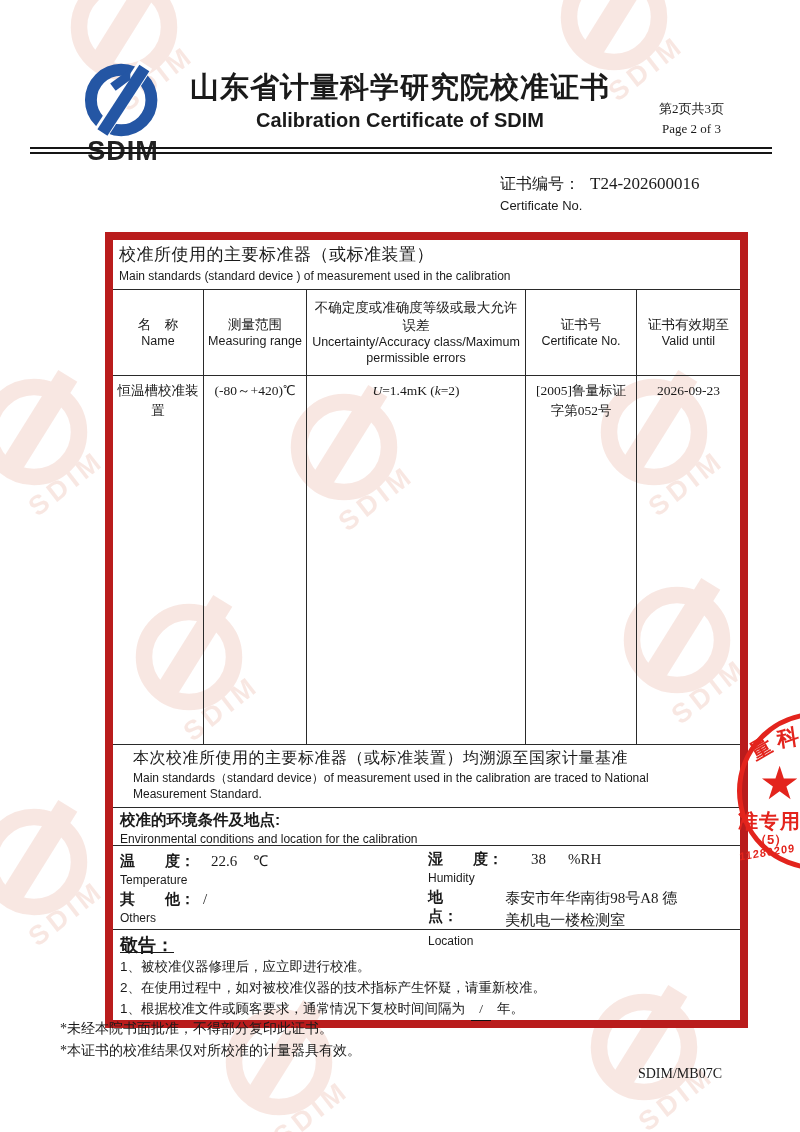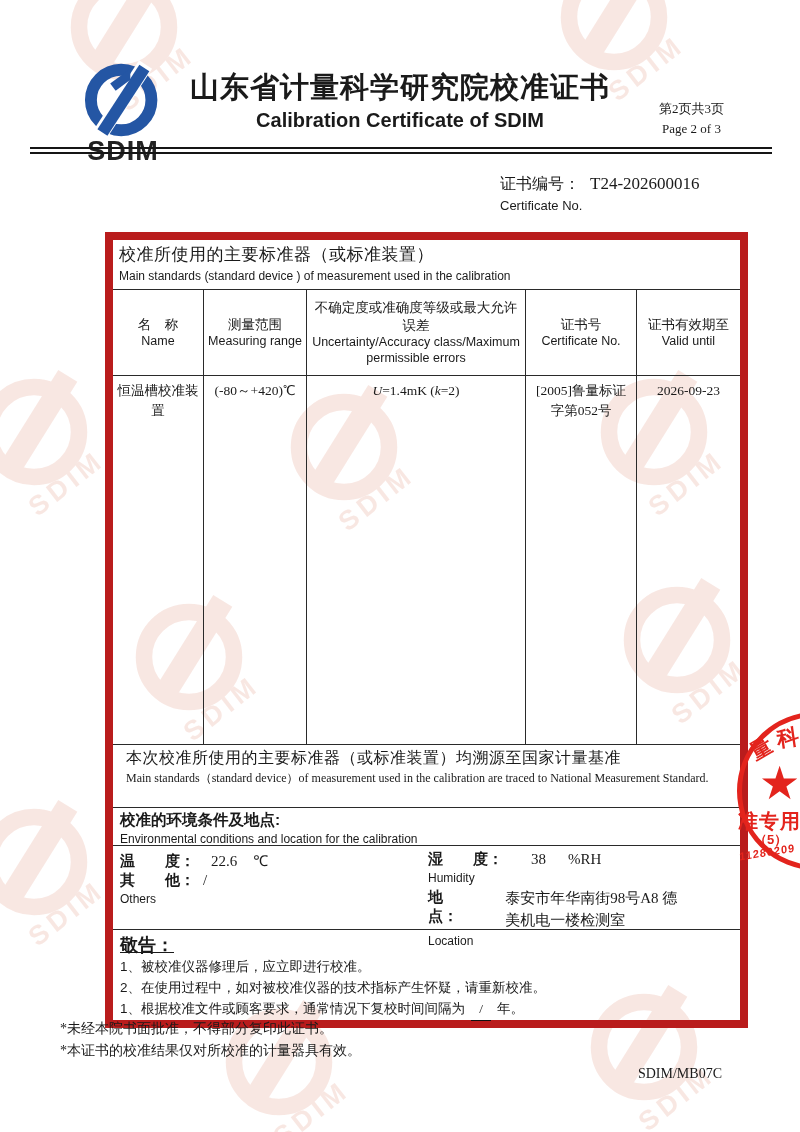--- a/index.html
+++ b/index.html
@@ -55,21 +55,21 @@
   .c1{width:90px;} .c2{width:103px;} .c3{width:219px;} .c4{width:111px;} .c5{width:116px;flex:1;}
   .hdr{height:86px;}
   .hdr .cell{justify-content:center;padding:2px 3px;}
   .hdr .zh{font-size:13.5px;line-height:1.3;}
   .hdr .en{font-size:12.5px;line-height:1.22;margin-top:1px;}
   .body-row{height:369px;}
   .body-row .cell{justify-content:flex-start;padding-top:5px;
     font-family:"Liberation Serif",serif;font-size:13.5px;line-height:1.5;}
   .ital{font-style:italic;}
 
-  .trace{height:63px;padding:3px 13px;box-sizing:border-box;font-family:Liberation Serif, serif;}
+  .trace{height:63px;padding:3px 20px;box-sizing:border-box;}
   .trace .zh{font-size:16px;font-weight:500;letter-spacing:.5px;}
   .trace .en{font-size:12px;line-height:1.3;margin-top:2px;}
 
   .env-hdr{height:38px;padding:2px 7px;box-sizing:border-box;}
   .env-hdr .zh{font-size:15.5px;font-weight:600;}
   .env-hdr .en{font-size:12px;margin-top:1px;}
 
   .env-body{height:84px;position:relative;box-sizing:border-box;}
   .env-left{position:absolute;left:7px;top:4px;width:300px;}
   .env-right{position:absolute;left:315px;top:4px;right:4px;}
@@ -258,20 +258,21 @@
     <div class="trow env-hdr">
       <div class="zh">校准的环境条件及地点:</div>
       <div class="en">Environmental conditions and location for the calibration</div>
     </div>
 
     <div class="trow env-body">
       <div class="env-left">
         <div>
           <span class="env-label">温　　度：</span><span class="env-val">22.6</span><span class="env-unit">℃</span>
         </div>
+        <div class="env-en">Temperature</div>
         <div>
           <span class="env-label">其　　他：</span><span class="env-val" style="margin-left:8px">/</span>
         </div>
         <div class="env-en">Others</div>
       </div>
       <div class="env-right">
         <div>
           <span class="env-label">湿　　度：</span><span class="env-val" style="margin-left:28px">38</span><span class="env-unit" style="margin-left:22px">%RH</span>
         </div>
         <div class="env-en">Humidity</div>

